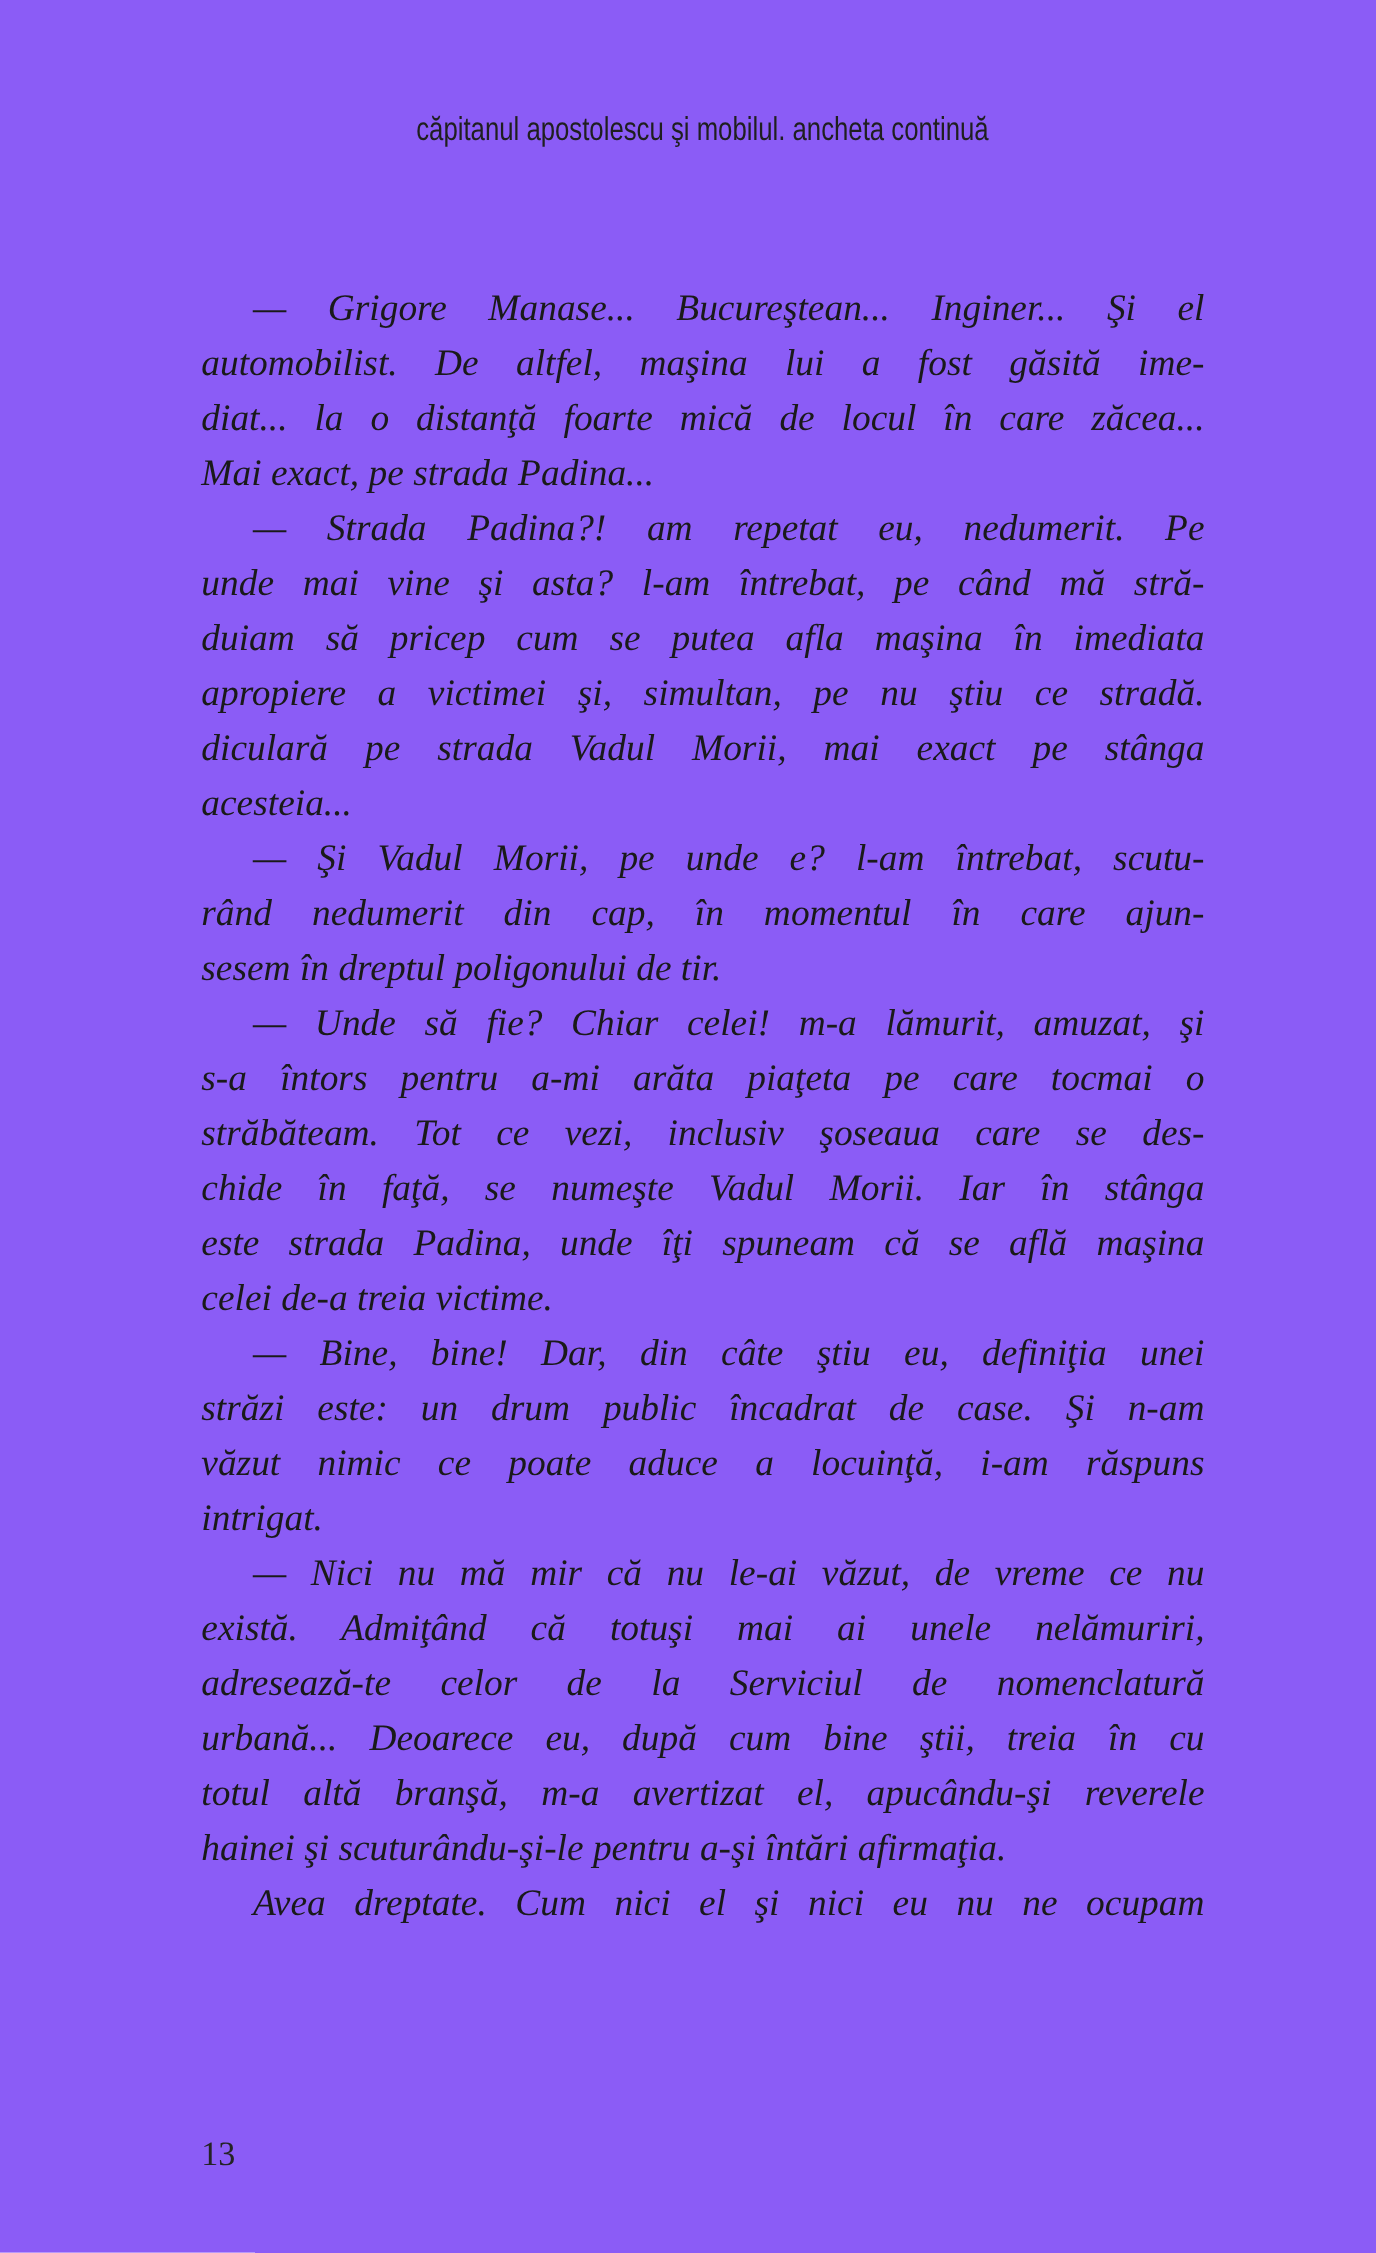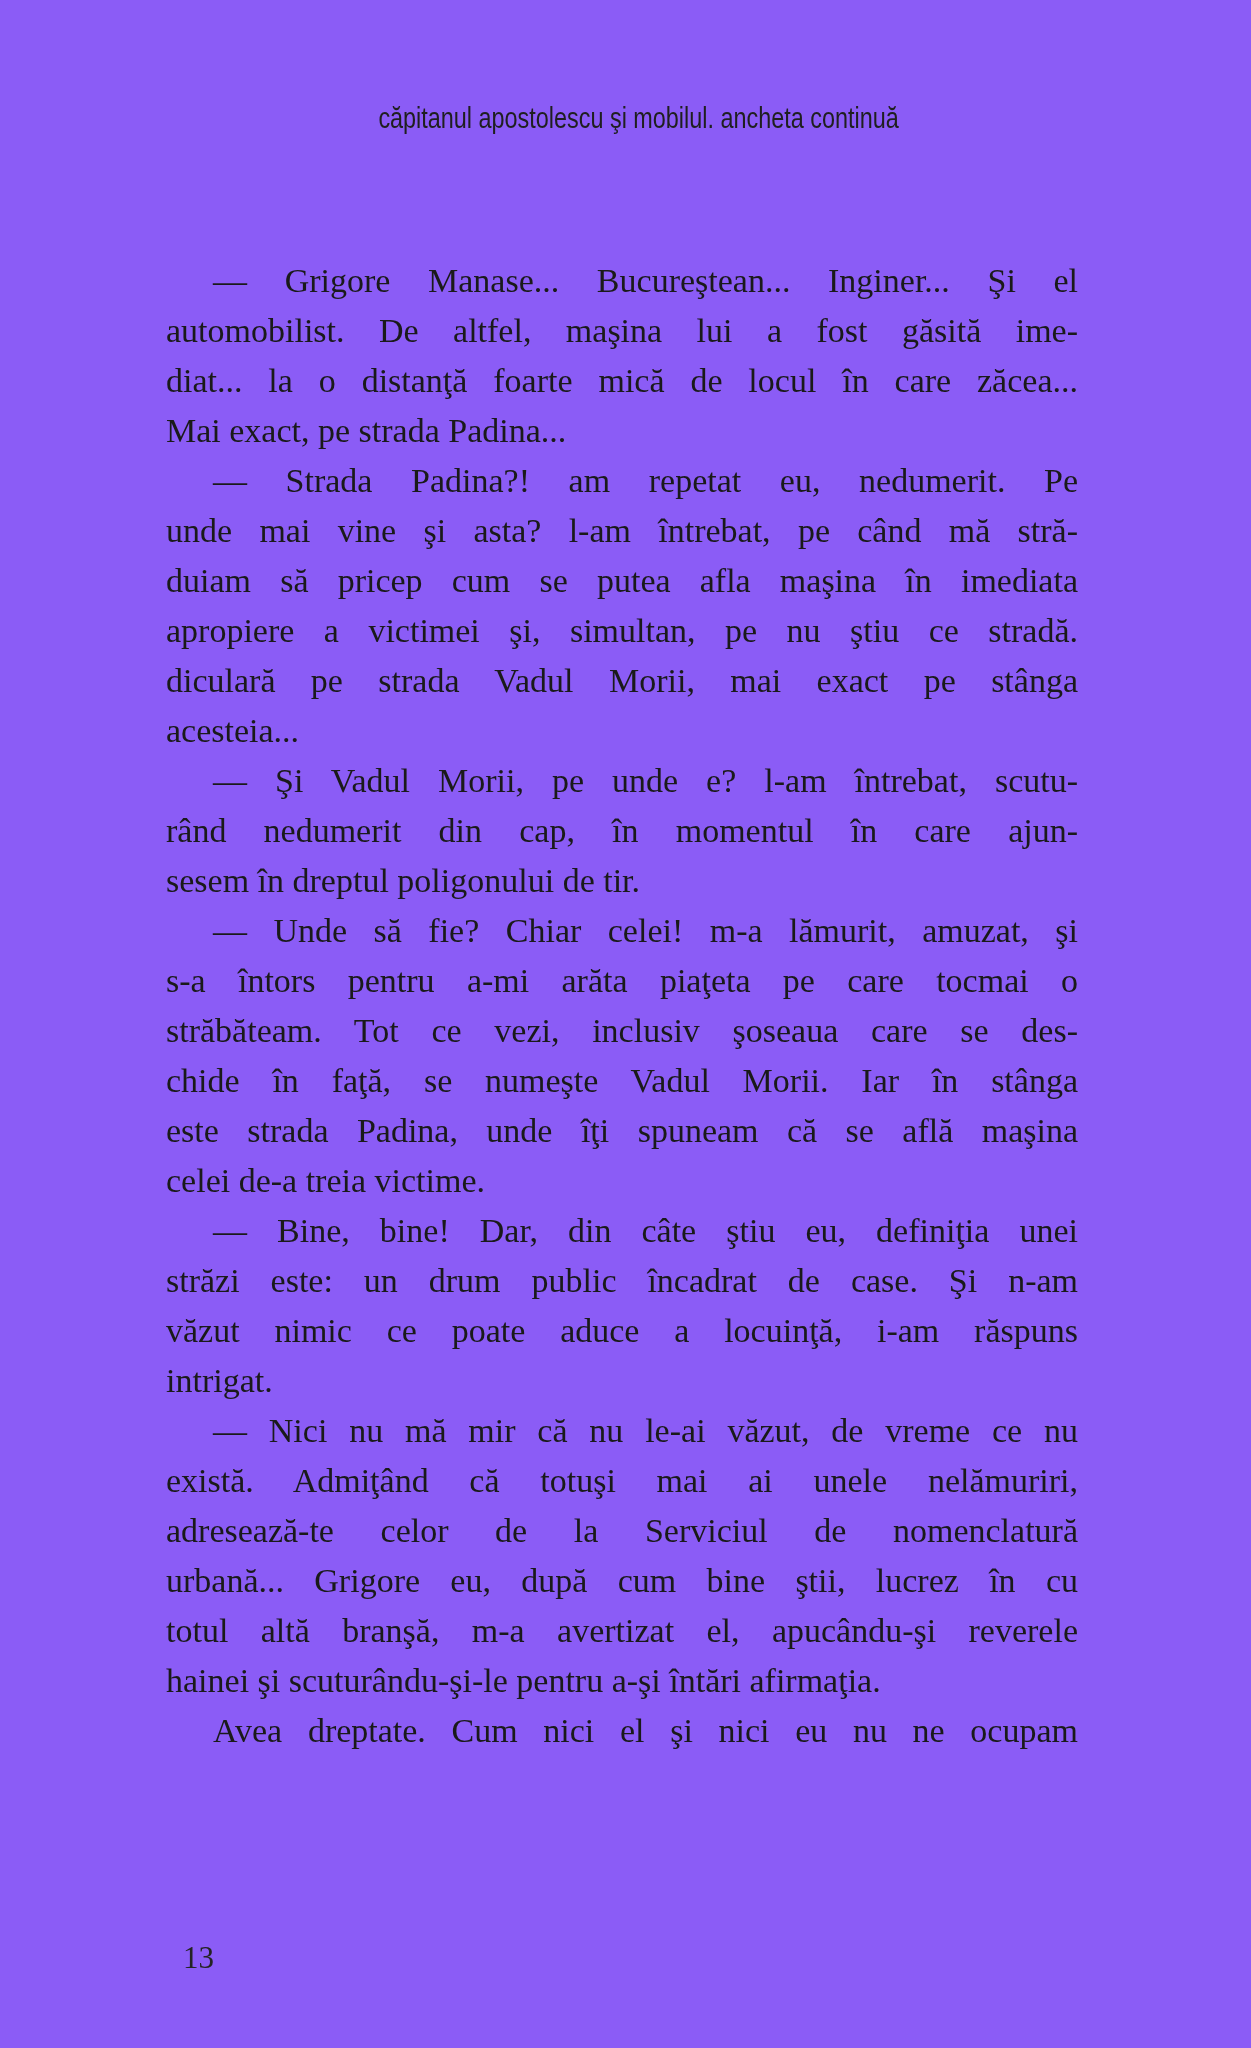--- a/index.html
+++ b/index.html
@@ -30,22 +30,23 @@
   }
   .running-header .condensed {
     display: inline-block;
     transform: scaleX(0.78);
     transform-origin: center center;
     letter-spacing: 0px;
   }
   .body-text {
     position: absolute;
     top: 256px;
-    left: 166px;
+    left: 183px;
     width: 912px;
+    font-style: italic;
   }
   .paragraph {
     margin: 0;
     padding: 0;
   }
   .line {
     height: 50px;
     line-height: 50px;
     font-size: 34px;
     text-align: justify;
@@ -115,21 +116,21 @@
       <div class="paragraph">
         <div class="line indent">— Bine, bine! Dar, din câte ştiu eu, definiţia unei</div>
         <div class="line">străzi este: un drum public încadrat de case. Şi n-am</div>
         <div class="line">văzut nimic ce poate aduce a locuinţă, i-am răspuns</div>
         <div class="line last-flush">intrigat.</div>
       </div>
       <div class="paragraph">
         <div class="line indent">— Nici nu mă mir că nu le-ai văzut, de vreme ce nu</div>
         <div class="line">există. Admiţând că totuşi mai ai unele nelămuriri,</div>
         <div class="line">adresează-te celor de la Serviciul de nomenclatură</div>
-        <div class="line">urbană... Grigore eu, după cum bine ştii, lucrez în cu</div>
+        <div class="line">urbană... Deoarece eu, după cum bine ştii, treia în cu</div>
         <div class="line">totul altă branşă, m-a avertizat el, apucându-şi reverele</div>
         <div class="line last-flush">hainei şi scuturându-şi-le pentru a-şi întări afirmaţia.</div>
       </div>
       <div class="paragraph">
         <div class="line indent">Avea dreptate. Cum nici el şi nici eu nu ne ocupam</div>
       </div>
     </main>
 
   <div class="page-number">13</div>
 

